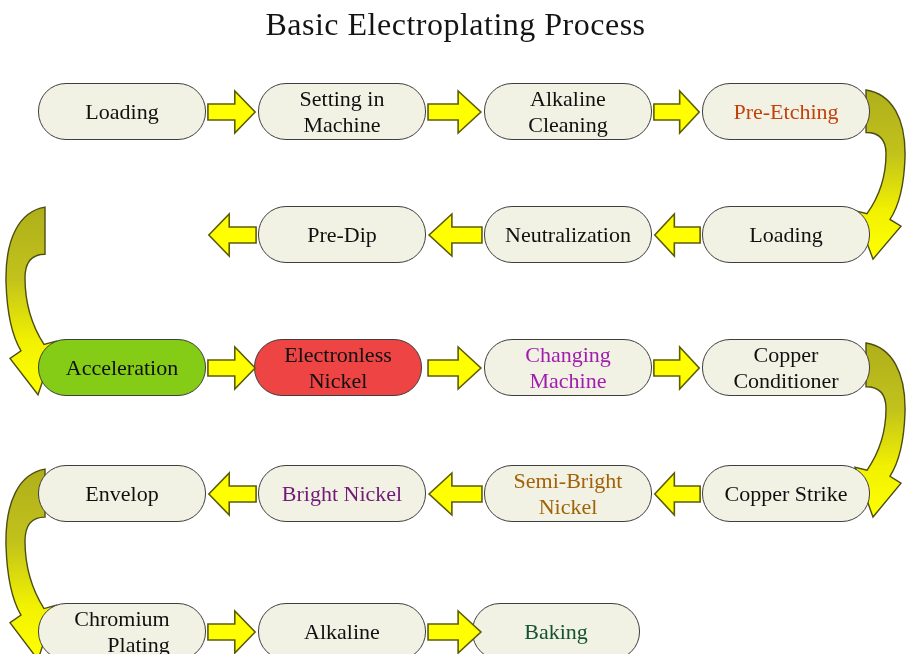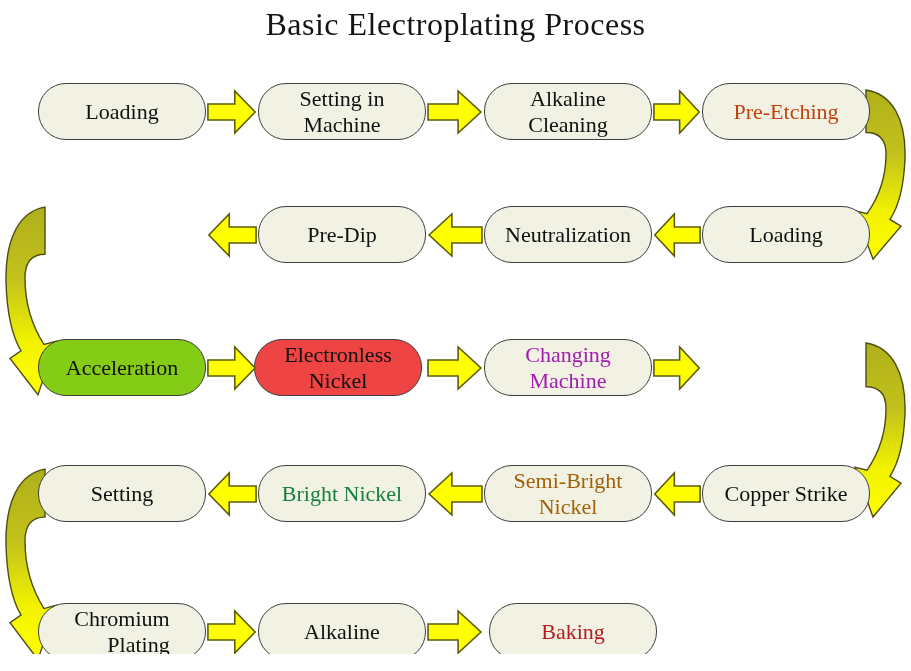--- a/index.html
+++ b/index.html
@@ -54,47 +54,49 @@
       <polygon points="53,15 24,15 24,2 2,23 24,44 24,31 53,31" fill="#FFFF00" stroke="#5C5C09" stroke-width="1.6" vector-effect="non-scaling-stroke"></polygon>
     </svg>
     <svg class="sarrow" viewBox="0 0 54 46" preserveAspectRatio="none" width="48" height="46" style="left: 653px; top: 211.5px;">
       <polygon points="53,15 24,15 24,2 2,23 24,44 24,31 53,31" fill="#FFFF00" stroke="#5C5C09" stroke-width="1.6" vector-effect="non-scaling-stroke"></polygon>
     </svg>
     <div class="box" style="left: 38px; top: 339px; background: #84cc16; border: 1.5px solid rgb(62, 62, 62); color: rgb(16, 16, 16);">Acceleration</div>
     <div class="box" style="left: 254px; top: 339px; background: #ef4444; border: 1.5px solid rgb(62, 62, 62); color: rgb(16, 16, 16);">Electronless
 Nickel</div>
     <div class="box" style="left: 484px; top: 339px; background: rgb(242, 242, 228); border: 1.5px solid rgb(62, 62, 62); color: #a21caf;">Changing
 Machine</div>
+    <div class="box" style="left: 702px; top: 339px; background: rgb(242, 242, 228); border: 1.5px solid rgb(62, 62, 62); color: rgb(16, 16, 16);">Copper
+Conditioner</div>
     <svg class="sarrow" viewBox="0 0 54 46" preserveAspectRatio="none" width="50" height="46" style="left: 207px; top: 344.5px;">
       <polygon points="1,15 30,15 30,2 52,23 30,44 30,31 1,31" fill="#FFFF00" stroke="#5C5C09" stroke-width="1.6" vector-effect="non-scaling-stroke"></polygon>
     </svg>
     <svg class="sarrow" viewBox="0 0 54 46" preserveAspectRatio="none" width="56" height="46" style="left: 427px; top: 344.5px;">
       <polygon points="1,15 30,15 30,2 52,23 30,44 30,31 1,31" fill="#FFFF00" stroke="#5C5C09" stroke-width="1.6" vector-effect="non-scaling-stroke"></polygon>
     </svg>
     <svg class="sarrow" viewBox="0 0 54 46" preserveAspectRatio="none" width="48" height="46" style="left: 653px; top: 344.5px;">
       <polygon points="1,15 30,15 30,2 52,23 30,44 30,31 1,31" fill="#FFFF00" stroke="#5C5C09" stroke-width="1.6" vector-effect="non-scaling-stroke"></polygon>
     </svg>
-    <div class="box" style="left: 38px; top: 465px; background: rgb(242, 242, 228); border: 1.5px solid rgb(62, 62, 62); color: rgb(16, 16, 16);">Setting</div>
-    <div class="box" style="left: 258px; top: 465px; background: rgb(242, 242, 228); border: 1.5px solid rgb(62, 62, 62); color: #15803d;">Bright Nickel</div>
+    <div class="box" style="left: 38px; top: 465px; background: rgb(242, 242, 228); border: 1.5px solid rgb(62, 62, 62); color: rgb(16, 16, 16);">Envelop</div>
+    <div class="box" style="left: 258px; top: 465px; background: rgb(242, 242, 228); border: 1.5px solid rgb(62, 62, 62); color: #701a75;">Bright Nickel</div>
     <div class="box" style="left: 484px; top: 465px; background: rgb(242, 242, 228); border: 1.5px solid rgb(62, 62, 62); color: #a16207;">Semi-Bright
 Nickel</div>
     <div class="box" style="left: 702px; top: 465px; background: rgb(242, 242, 228); border: 1.5px solid rgb(62, 62, 62); color: rgb(16, 16, 16);">Copper Strike</div>
     <svg class="sarrow" viewBox="0 0 54 46" preserveAspectRatio="none" width="50" height="46" style="left: 207px; top: 470.5px;">
       <polygon points="53,15 24,15 24,2 2,23 24,44 24,31 53,31" fill="#FFFF00" stroke="#5C5C09" stroke-width="1.6" vector-effect="non-scaling-stroke"></polygon>
     </svg>
     <svg class="sarrow" viewBox="0 0 54 46" preserveAspectRatio="none" width="56" height="46" style="left: 427px; top: 470.5px;">
       <polygon points="53,15 24,15 24,2 2,23 24,44 24,31 53,31" fill="#FFFF00" stroke="#5C5C09" stroke-width="1.6" vector-effect="non-scaling-stroke"></polygon>
     </svg>
     <svg class="sarrow" viewBox="0 0 54 46" preserveAspectRatio="none" width="48" height="46" style="left: 653px; top: 470.5px;">
       <polygon points="53,15 24,15 24,2 2,23 24,44 24,31 53,31" fill="#FFFF00" stroke="#5C5C09" stroke-width="1.6" vector-effect="non-scaling-stroke"></polygon>
     </svg>
     <div class="box" style="left: 38px; top: 603px; background: rgb(242, 242, 228); border: 1.5px solid rgb(62, 62, 62); color: rgb(16, 16, 16); text-align: right;">Chromium
 Plating</div>
     <div class="box" style="left: 258px; top: 603px; background: rgb(242, 242, 228); border: 1.5px solid rgb(62, 62, 62); color: rgb(16, 16, 16);">Alkaline</div>
-    <div class="box" style="left: 489px; top: 603px; background: rgb(242, 242, 228); border: 1.5px solid rgb(62, 62, 62); color: #b91c1c;">Baking</div>
+    <div class="box" style="left: 472px; top: 603px; background: rgb(242, 242, 228); border: 1.5px solid rgb(62, 62, 62); color: #14532d;">Baking</div>
     <svg class="sarrow" viewBox="0 0 54 46" preserveAspectRatio="none" width="50" height="46" style="left: 207px; top: 608.5px;">
       <polygon points="1,15 30,15 30,2 52,23 30,44 30,31 1,31" fill="#FFFF00" stroke="#5C5C09" stroke-width="1.6" vector-effect="non-scaling-stroke"></polygon>
     </svg>
     <svg class="sarrow" viewBox="0 0 54 46" preserveAspectRatio="none" width="56" height="46" style="left: 427px; top: 608.5px;">
       <polygon points="1,15 30,15 30,2 52,23 30,44 30,31 1,31" fill="#FFFF00" stroke="#5C5C09" stroke-width="1.6" vector-effect="non-scaling-stroke"></polygon>
     </svg>
     <svg class="curve" viewBox="0 0 57 180" preserveAspectRatio="none" width="57" height="174" style="left: 852px; top: 88px;">
       <defs>
         <linearGradient id="curveGrad0" x1="0" y1="0" x2="0" y2="1">
           <stop offset="0" stop-color="#AFAF1B"></stop>

